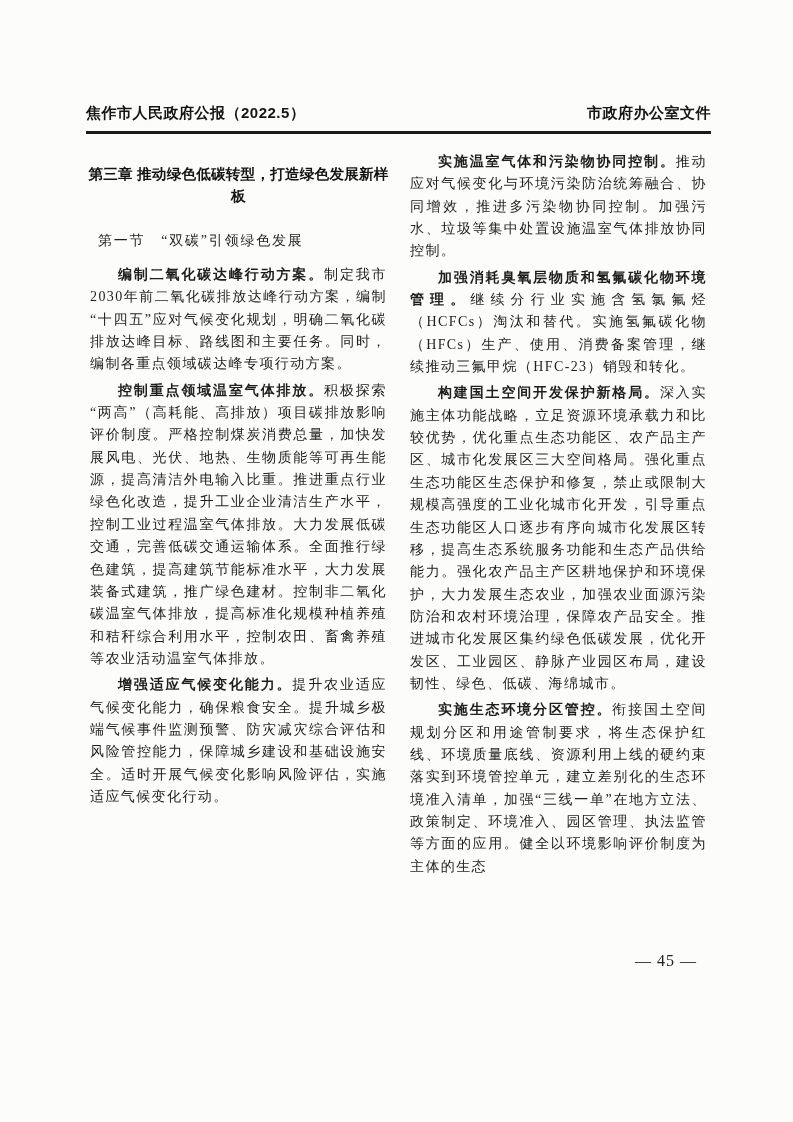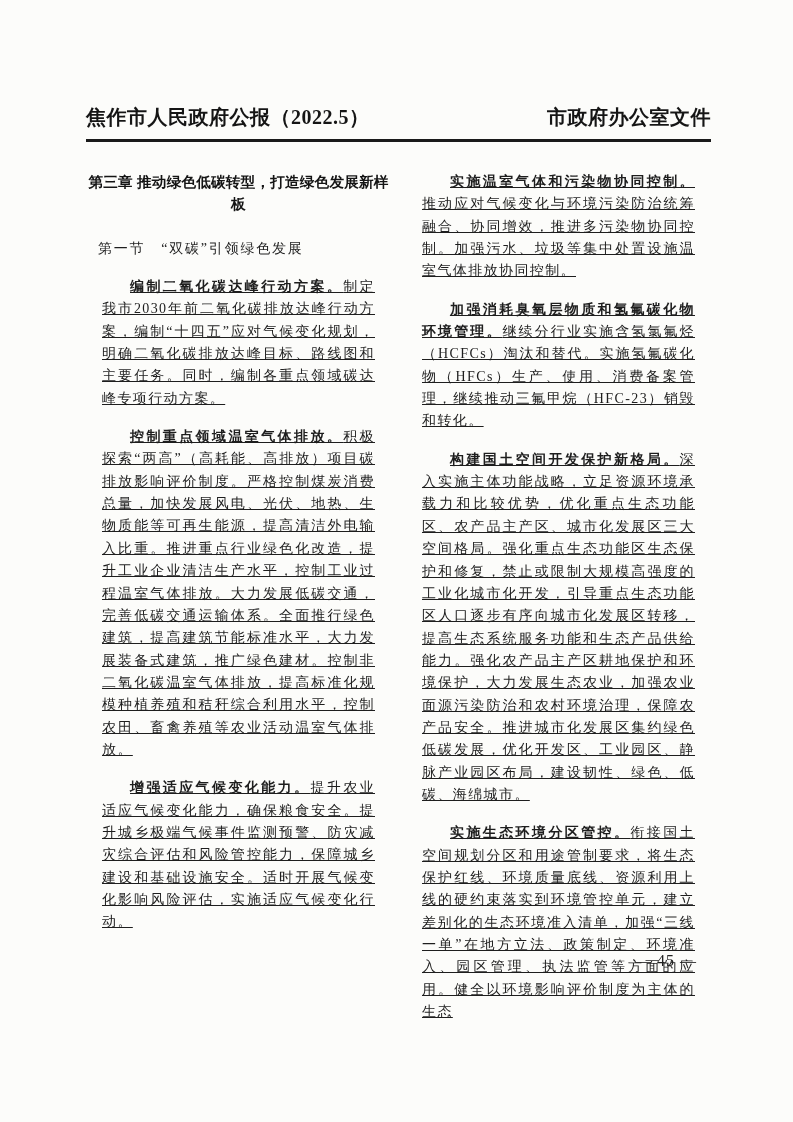--- a/index.html
+++ b/index.html
@@ -15,23 +15,23 @@
     padding: 104px 82px 0 86px;
     background: #fcfcfa;
     overflow: hidden;
     font-family: "Liberation Serif", "DejaVu Serif", serif;
     color: #1e1e1e;
   }
   .hdr {
     display: flex;
     justify-content: space-between;
     align-items: baseline;
-    font-family: Liberation Serif, serif;
+    font-family: Liberation Sans, sans-serif;
     font-weight: bold;
-    font-size: 20px;
+    font-size: 15px;
     letter-spacing: 0.5px;
     color: #151515;
   }
   .rule {
     height: 3px;
     background: #1a1a1a;
     margin-top: 8px;
   }
   .cols {
     display: flex;
@@ -55,23 +55,22 @@
     text-align: center;
     color: #141414;
   }
   .section {
     margin: 12px;
     text-indent: 0;
     font-weight: normal;
     letter-spacing: 1.8px;
   }
   p.para {
-    margin: 16px;
+    margin: 4px;
     text-indent: 2em;
-    text-decoration: underline;
   }
   .lead {
     font-weight: bold;
   }
   .pagenum {
     position: absolute;
     top: 952px;
     right: 96px;
     font-size: 16px;
     letter-spacing: 1px;

